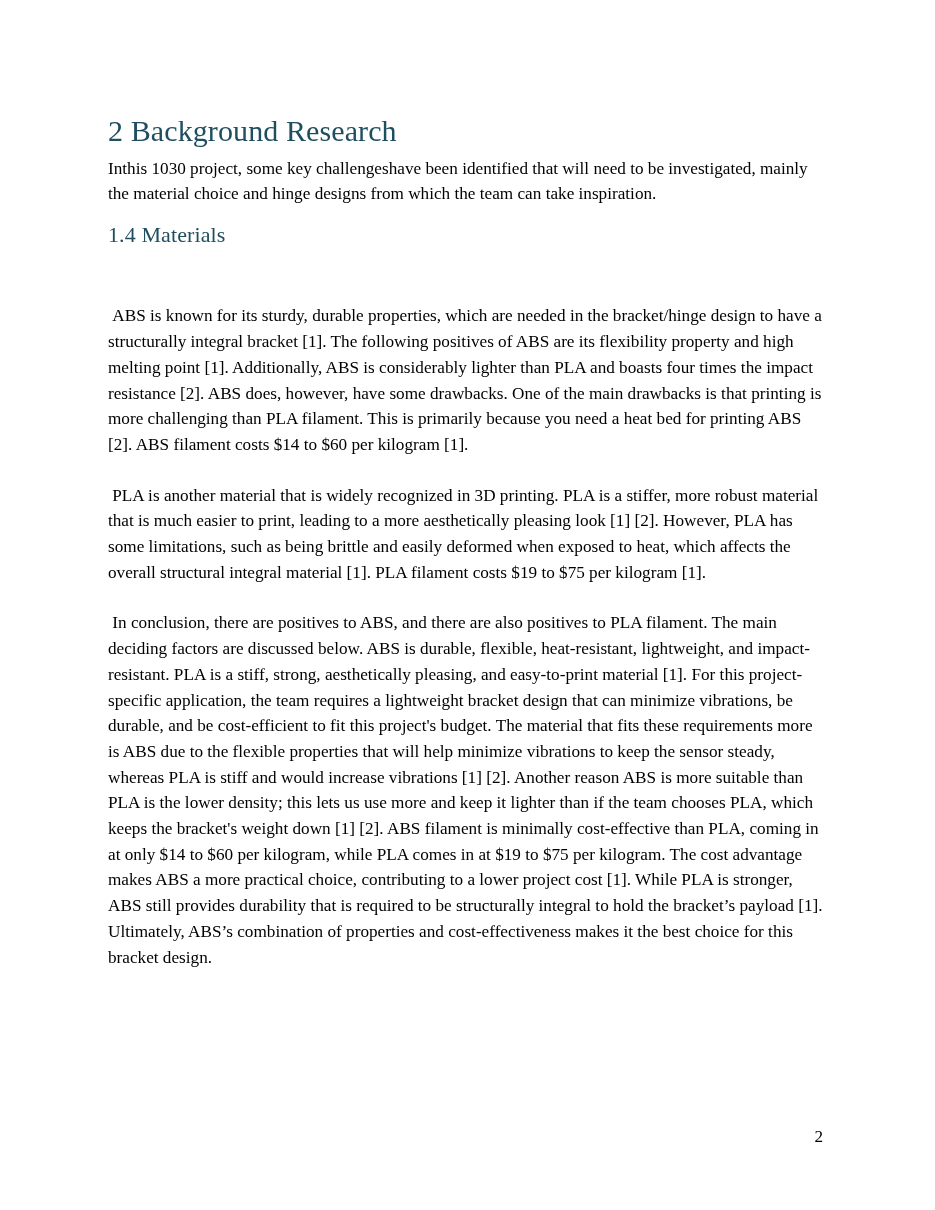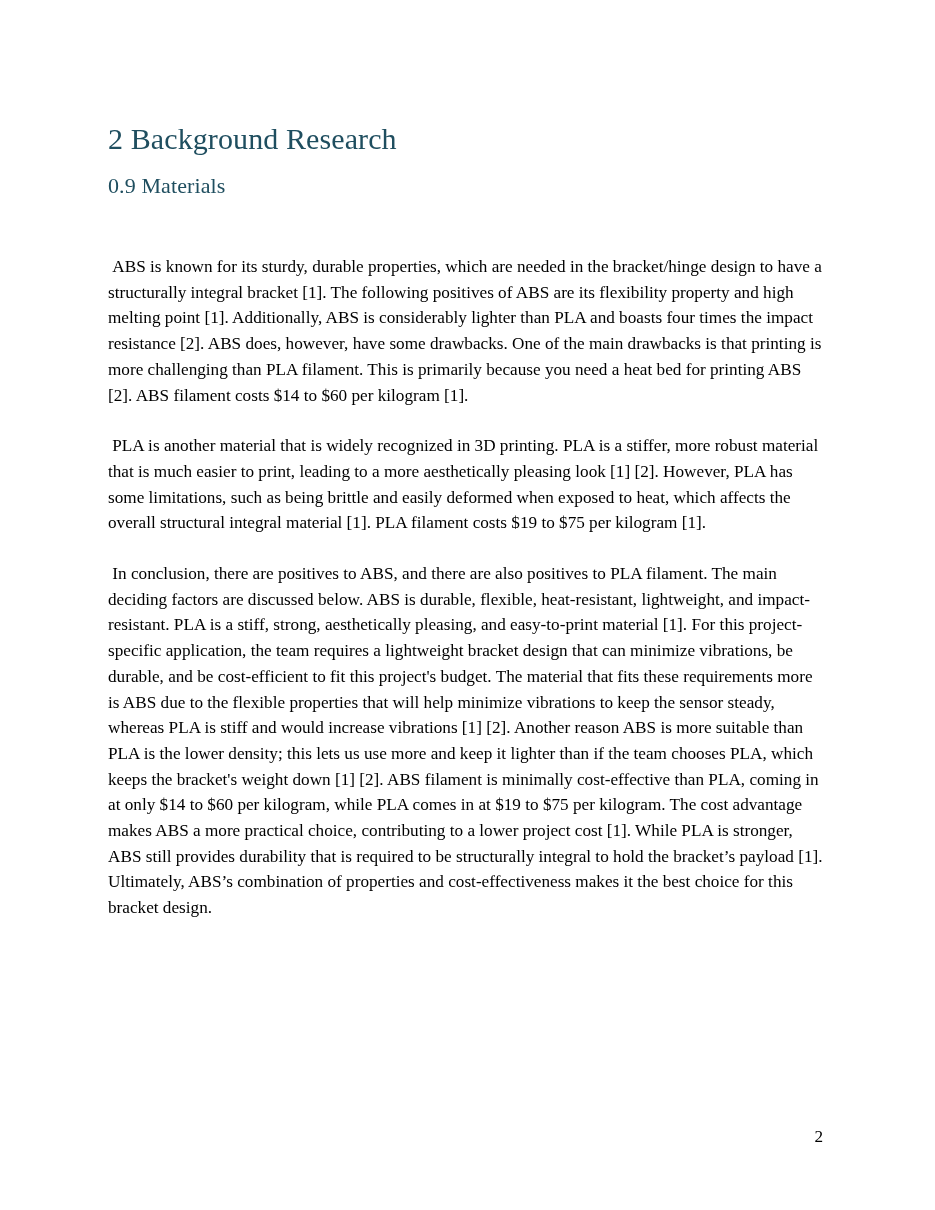--- a/index.html
+++ b/index.html
@@ -17,21 +17,21 @@
     background: #ffffff;
     box-sizing: border-box;
     overflow: hidden;
     font-family: "Liberation Serif", "DejaVu Serif", serif;
     color: #000000;
   }
 
   .content {
     position: absolute;
     left: 108px;
-    top: 120px;
+    top: 112px;
     width: 716px;
   }
 
   h1.doc-h1 {
     font-family: "Liberation Serif", "DejaVu Serif", serif;
     font-size: 30px;
     font-weight: normal;
     color: #1F4E5F;
     margin: 0 0 6px 0;
     line-height: 1.25;
@@ -86,22 +86,23 @@
 </style>
 </head>
 <body>
 
 <div class="page">
 
   <div class="content">
 
     <h1 class="doc-h1">2 Background Research</h1>
 
+    <p class="doc-p intro">Inthis 1030 project, some key challengeshave been identified that will need to be investigated, mainly the material choice and hinge designs from which the team can take inspiration.</p>
 
-    <h2 class="doc-h2">0.9 Materials</h2>
+    <h2 class="doc-h2">1.4 Materials</h2>
 
 
     <div class="gap-lg"></div>
 
     <p class="doc-p"> ABS is known for its sturdy, durable properties, which are needed in the bracket/hinge design to have a structurally integral bracket [1]. The following positives of ABS are its flexibility property and high melting point [1]. Additionally, ABS is considerably lighter than PLA and boasts four times the impact resistance [2]. ABS does, however, have some drawbacks. One of the main drawbacks is that printing is more challenging than PLA filament. This is primarily because you need a heat bed for printing ABS [2]. ABS filament costs $14 to $60 per kilogram [1].</p>
 
     <div class="gap-sm"></div>
 
     <p class="doc-p"> PLA is another material that is widely recognized in 3D printing. PLA is a stiffer, more robust material that is much easier to print, leading to a more aesthetically pleasing look [1] [2]. However, PLA has some limitations, such as being brittle and easily deformed when exposed to heat, which affects the overall structural integral material [1]. PLA filament costs $19 to $75 per kilogram [1].</p>
 

